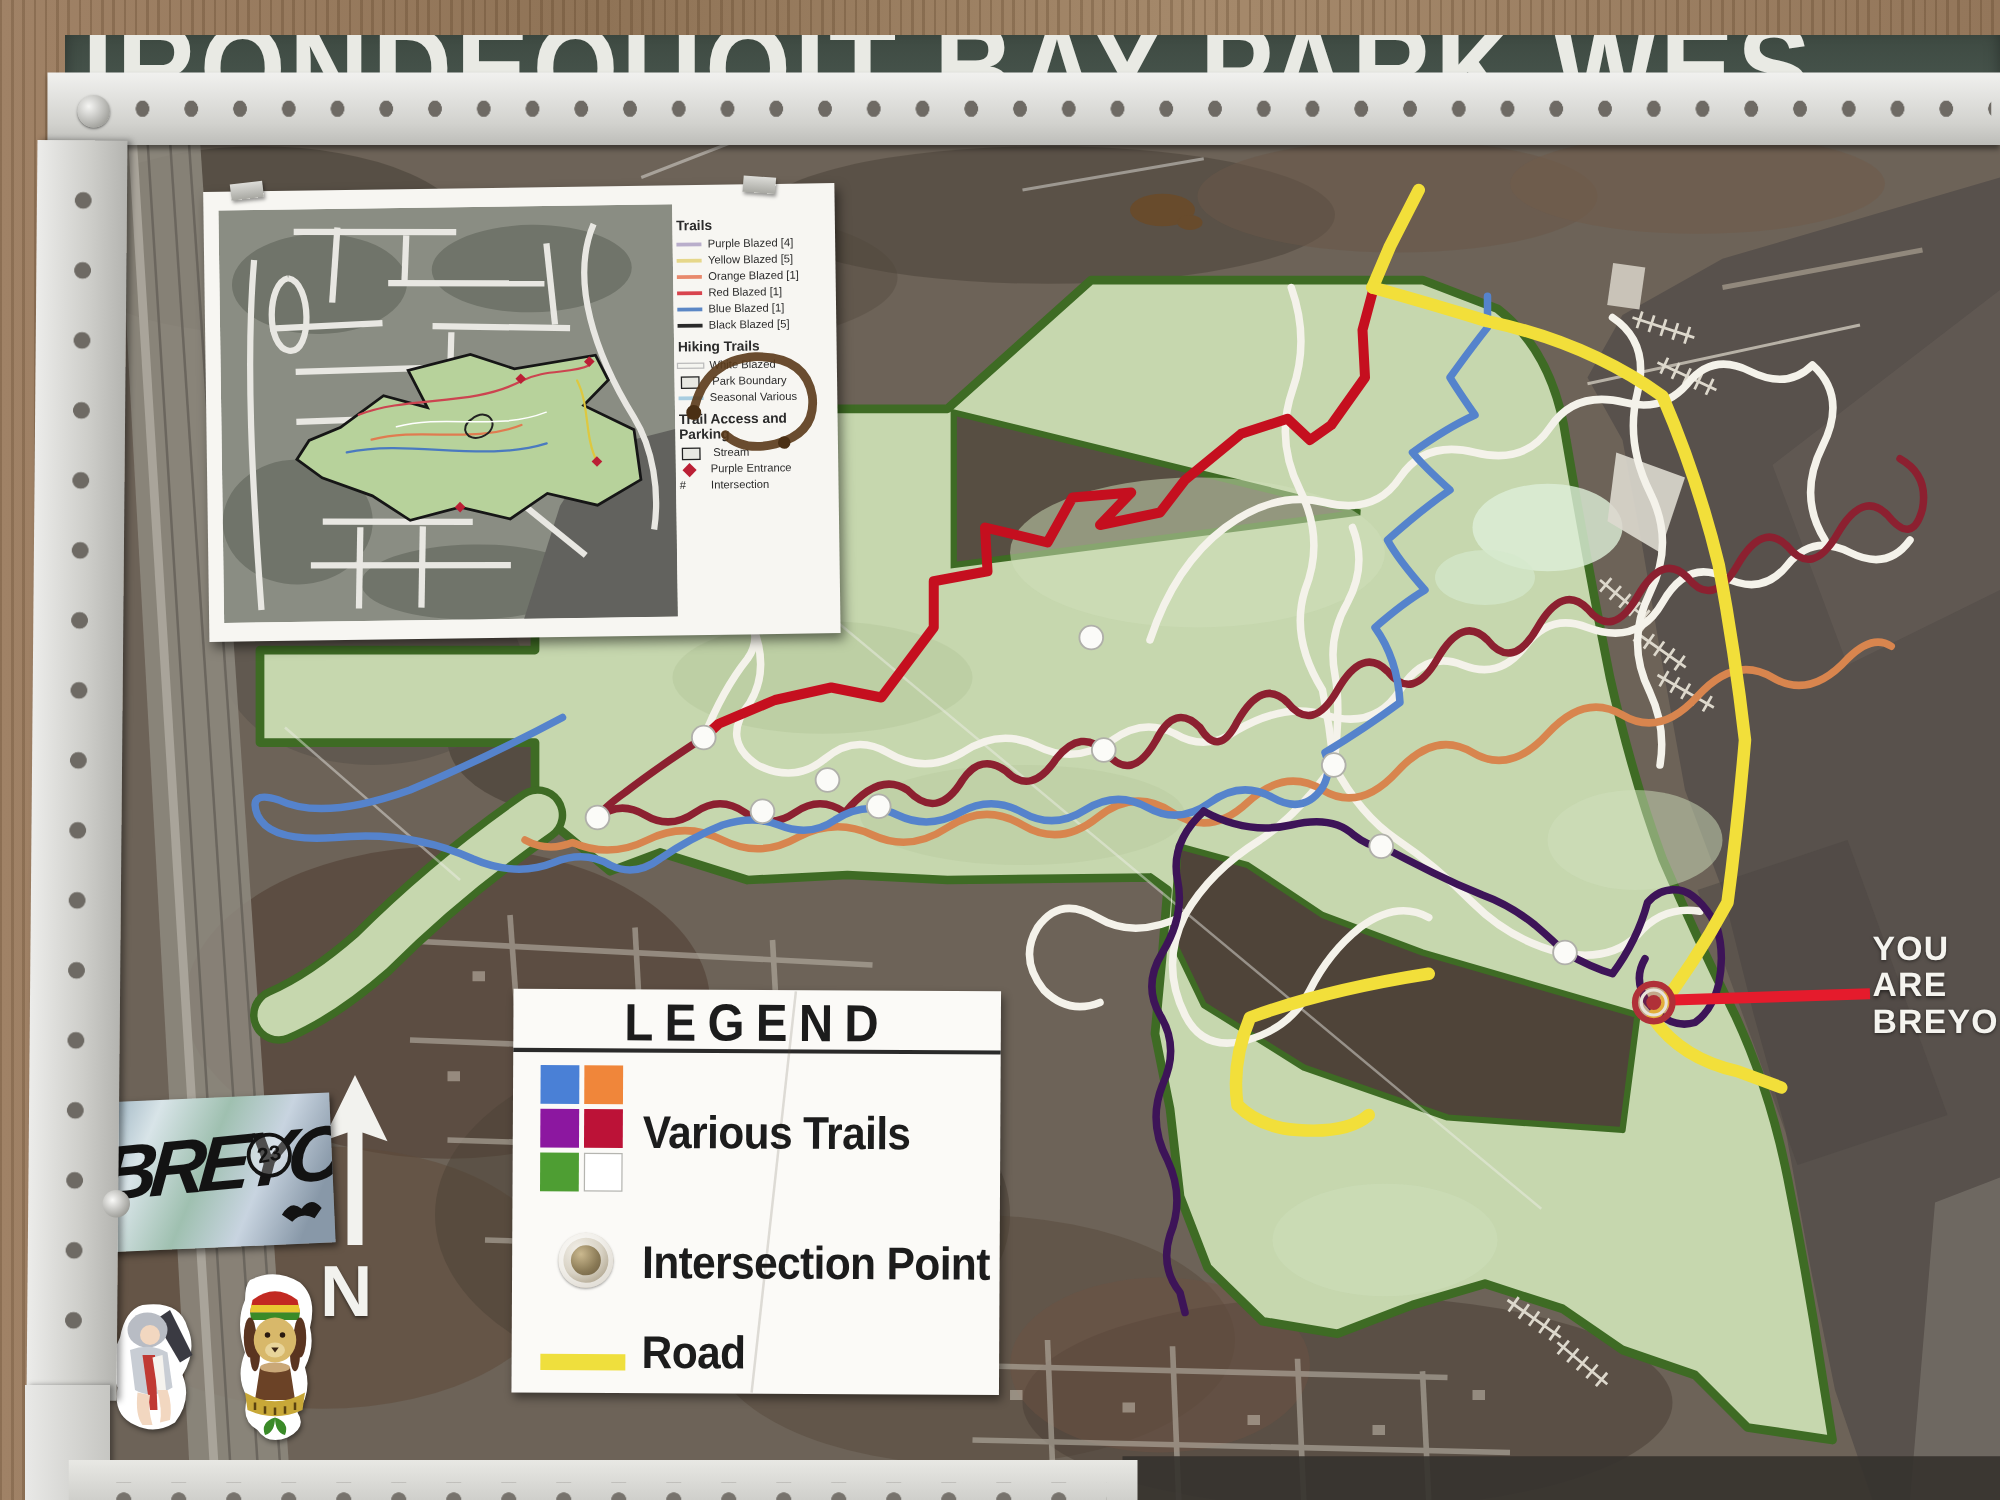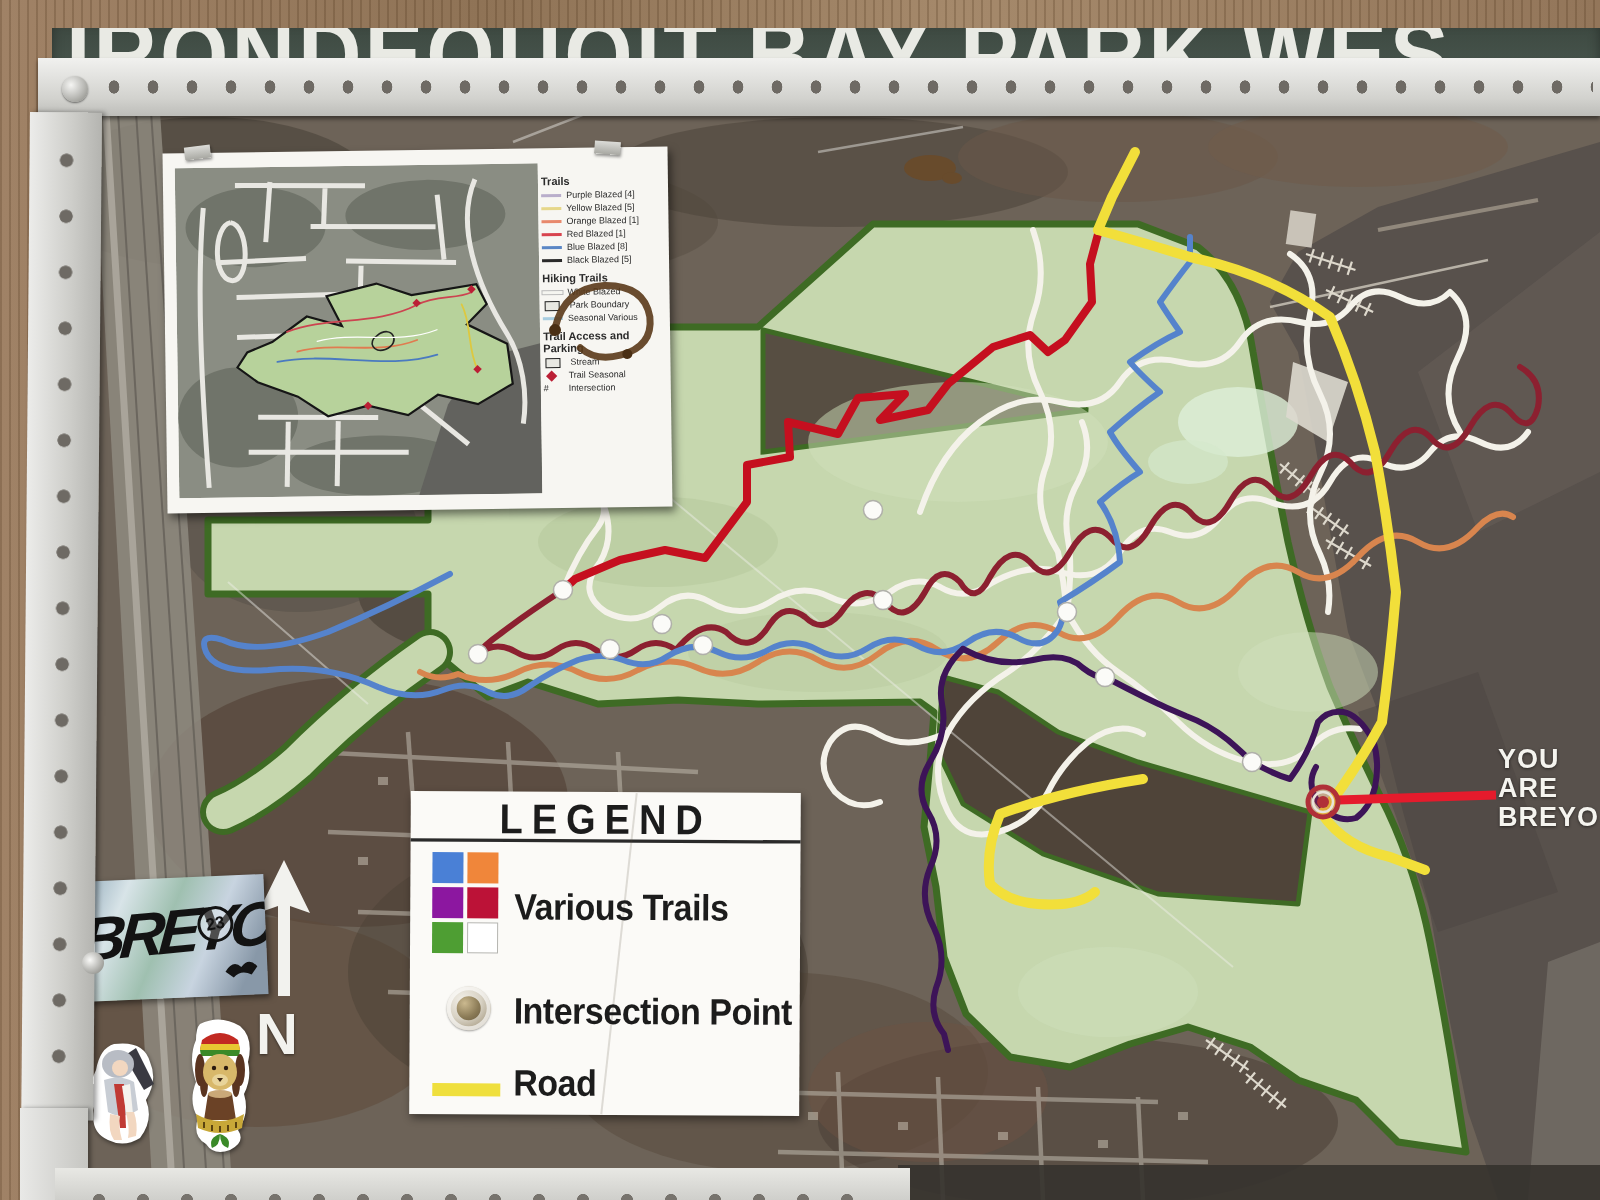--- a/index.html
+++ b/index.html
@@ -353,21 +353,21 @@
     <div class="row">
         <span class="sw" style="background: rgb(232, 137, 108);"></span>
         <span>Orange Blazed [1]</span>
       </div>
     <div class="row">
         <span class="sw" style="background: rgb(216, 68, 78);"></span>
         <span>Red Blazed [1]</span>
       </div>
     <div class="row">
         <span class="sw" style="background: rgb(91, 135, 197);"></span>
-        <span>Blue Blazed [8]</span>
+        <span>Blue Blazed [1]</span>
       </div>
     <div class="row">
         <span class="sw" style="background: rgb(42, 42, 42);"></span>
         <span>Black Blazed [5]</span>
       </div>
     <div class="hd">Hiking Trails</div>
     <div class="row">
         <span class="sw" style="box-shadow: rgb(187, 187, 187) 0px 0px 0px 1px; background: rgb(245, 245, 240);"></span>
         <span>White Blazed</span>
       </div>
@@ -379,21 +379,21 @@
         <span class="sw" style="background: rgb(168, 205, 224);"></span>
         <span>Seasonal Various</span>
       </div>
     <div class="hd">Trail Access and Parking</div>
     <div class="row">
         <span class="rect-ic"></span>
         <span>Stream</span>
       </div>
     <div class="row">
         <span class="diamond"></span>
-        <span>Trail Seasonal</span>
+        <span>Purple Entrance</span>
       </div>
     <div class="row">
         <span class="ic">#</span>
         <span>Intersection</span>
       </div>
   </div>
 
   <svg class="abs" style="left:370px;top:120px;" width="130" height="110">
     <path d="M20,60 Q30,20 70,18 Q110,18 115,50 Q118,80 85,88 Q60,94 45,80" fill="none" stroke="#5a3a1a" stroke-width="7" stroke-linecap="round" opacity=".9"></path>
     <circle cx="20" cy="62" r="6" fill="#4a2f14"></circle>

